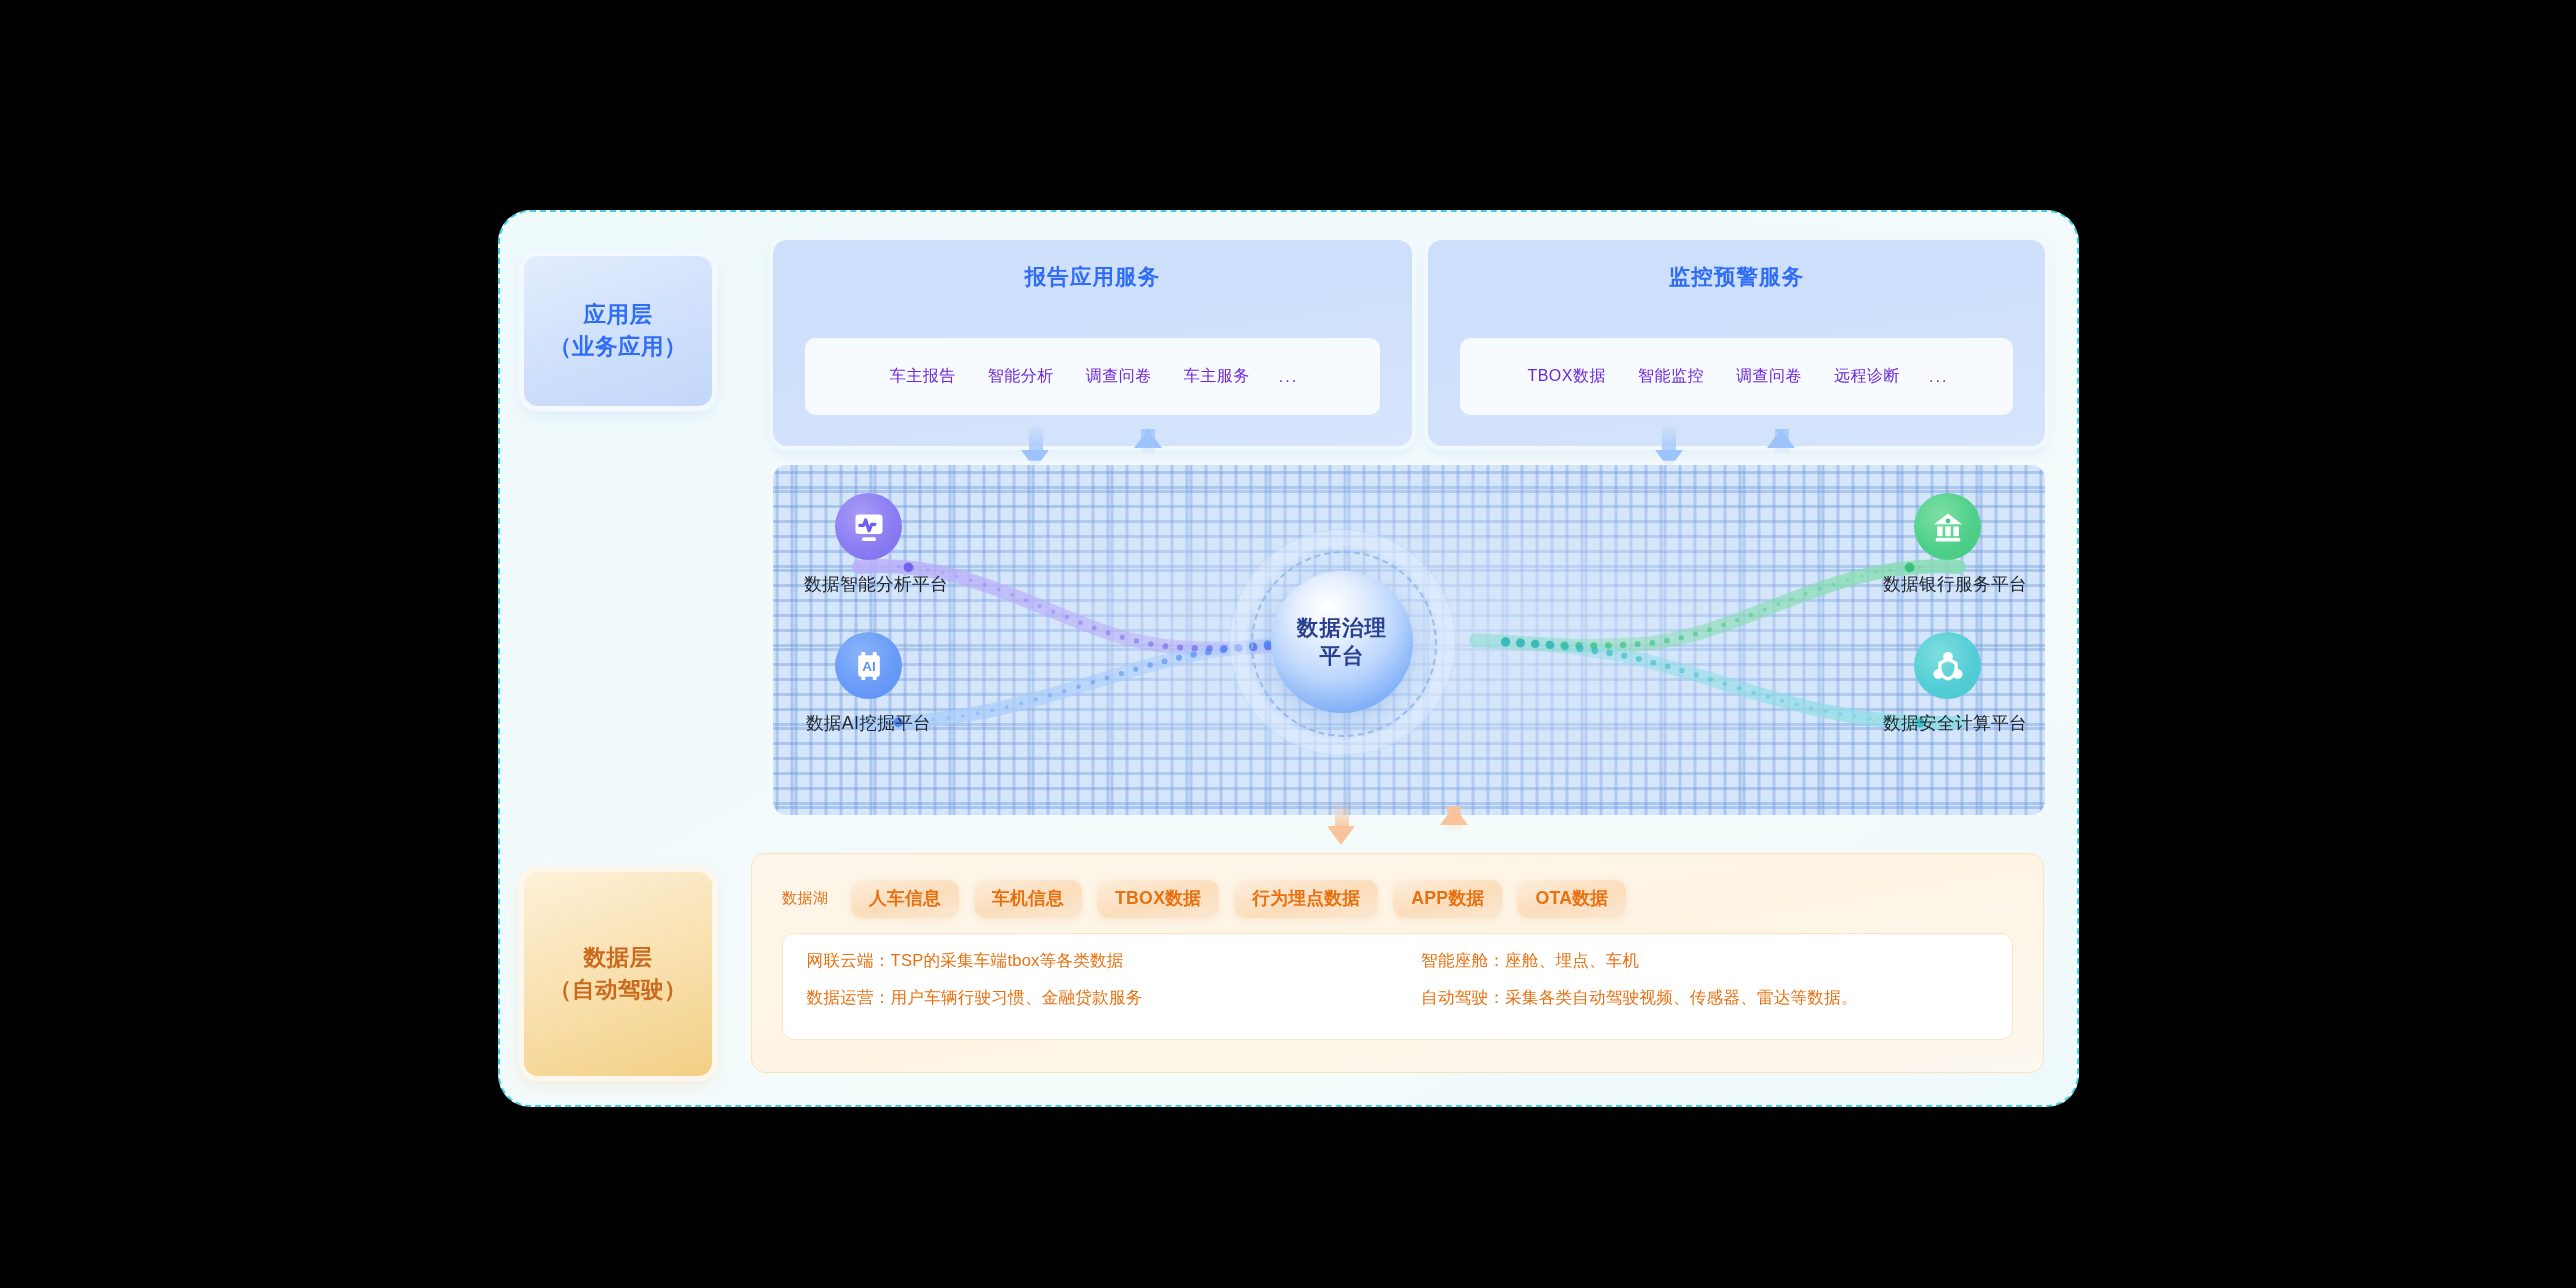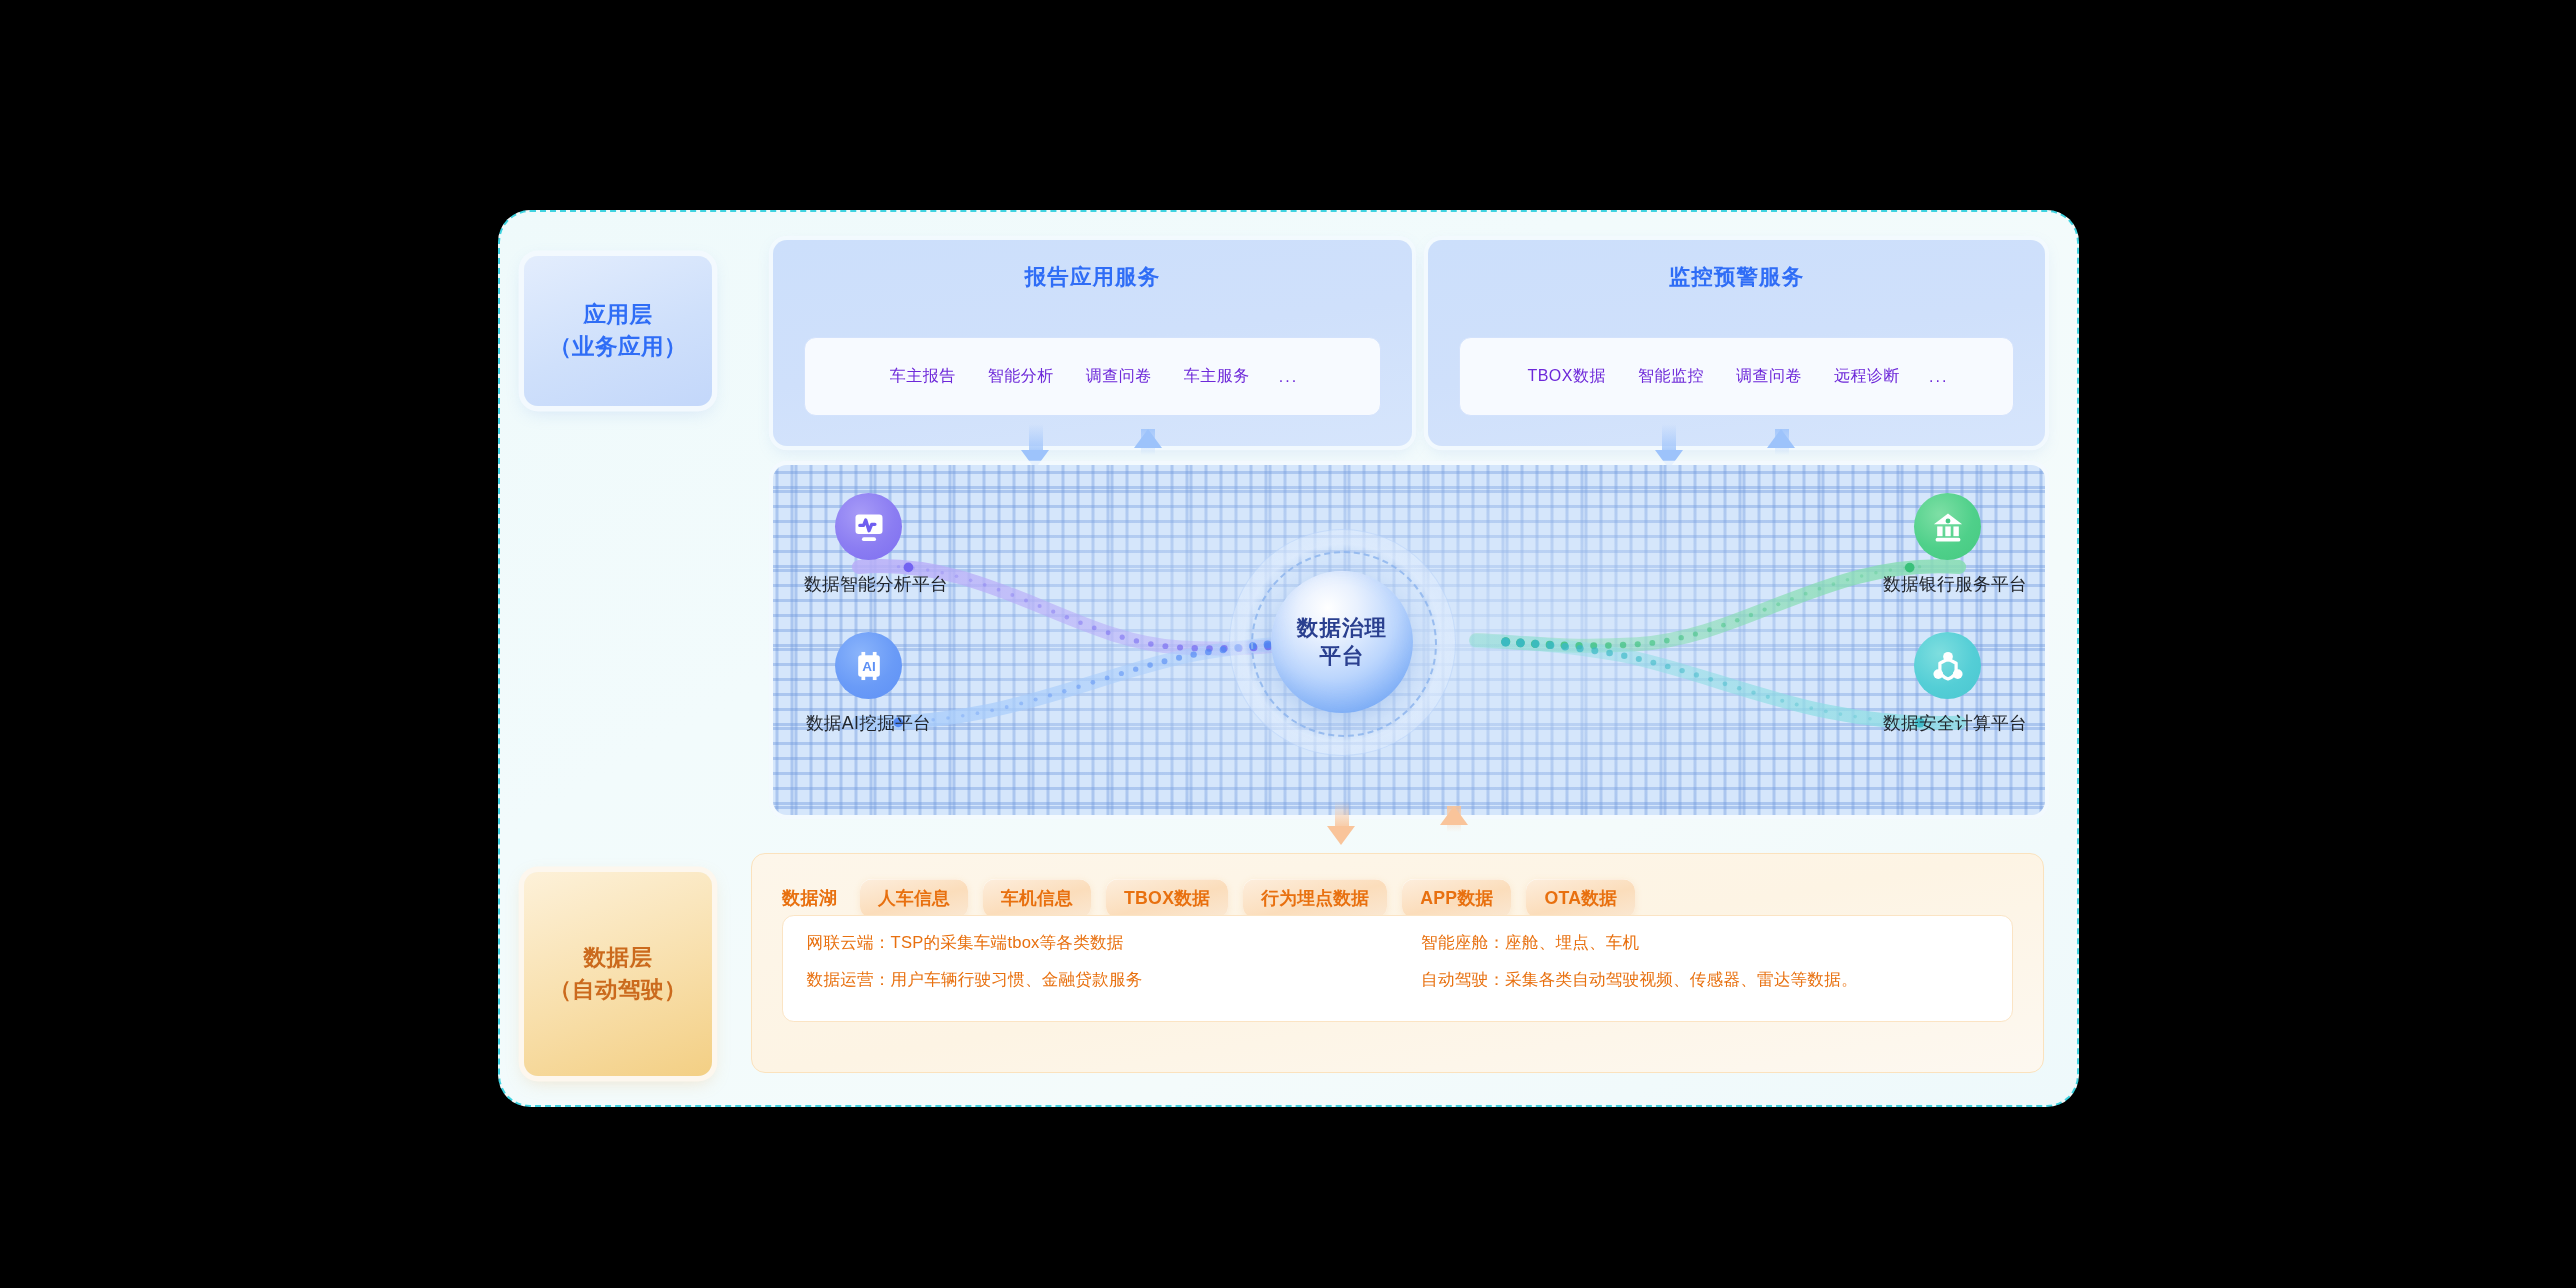--- a/index.html
+++ b/index.html
@@ -292,22 +292,22 @@
   #lake-row {
     position: absolute;
     left: 30px;
     top: 22.5px;
     right: 30px;
     height: 43px;
     display: flex;
     align-items: center;
   }
   #lake-title {
-    font-size: 18px;
-    font-weight: 700;
+    font-size: 15px;
+    font-weight: 400;
     color: #e8700f;
     letter-spacing: 0.5px;
     margin-right: 22.5px;
     white-space: nowrap;
   }
   .lake-chip {
     height: 39px;
     padding: 0 18px;
     margin-right: 15px;
     border-radius: 11.8px;
@@ -318,21 +318,21 @@
     justify-content: center;
     font-size: 17.7px;
     font-weight: 700;
     color: #e8700f;
     white-space: nowrap;
     letter-spacing: 0.3px;
   }
   #desc-box {
     position: absolute;
     left: 30px;
-    top: 61px;
+    top: 79px;
     right: 30px;
     height: 107px;
     box-sizing: border-box;
     background: #ffffff;
     border: 1.6px solid #fbe4c4;
     border-radius: 11.8px;
     display: flex;
   }
   .desc-col {
     flex: 1;

